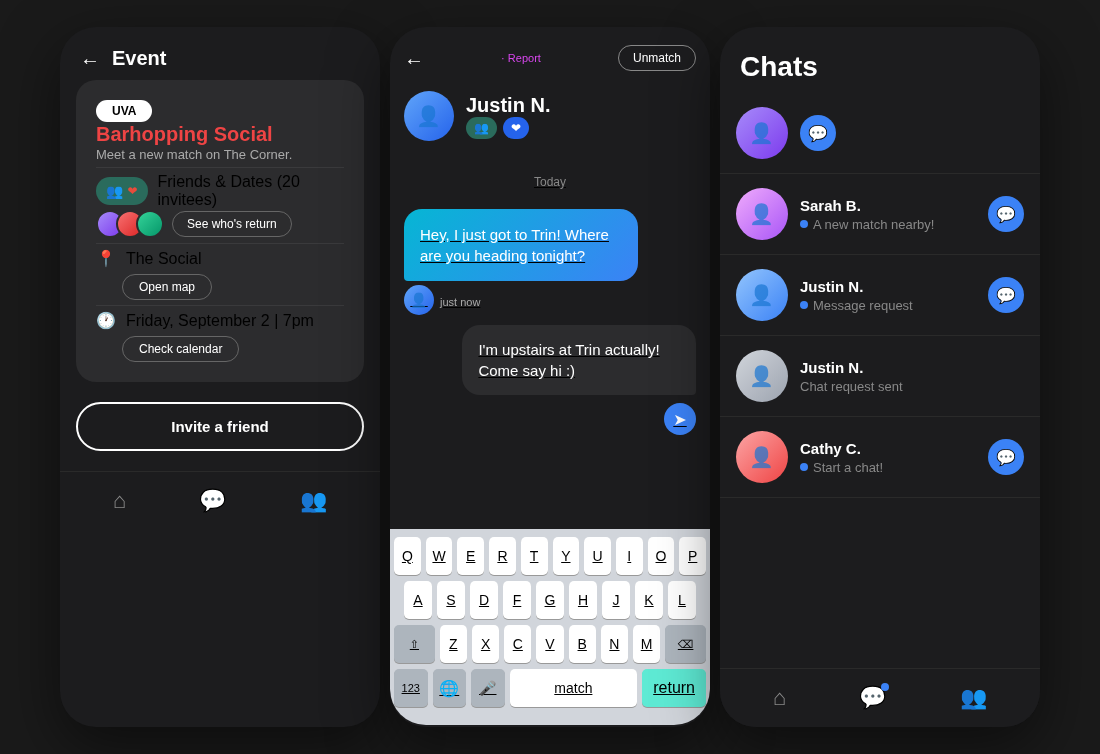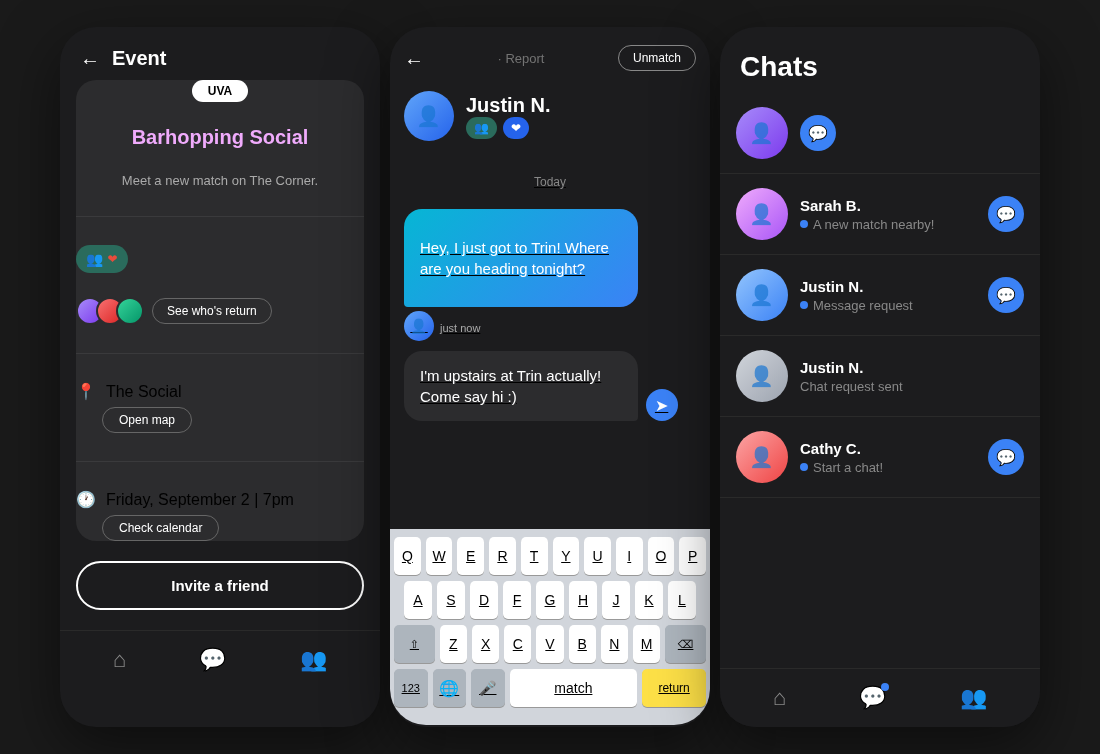--- a/index.html
+++ b/index.html
@@ -35,35 +35,36 @@
       align-items: center;
       padding: 20px 20px 10px;
       gap: 12px;
     }
     .s1-back-icon { color: #fff; font-size: 20px; cursor: pointer; }
     .s1-title { color: #fff; font-size: 20px; font-weight: 600; }
     .s1-card {
       margin: 0 16px;
       background: #2c2c2e;
       border-radius: 20px;
+      padding: 20px;
       display: flex;
       flex-direction: column;
-      align-items: center;
-      gap: 24px;
+      align-items: flex-start;
+      gap: 1px;
     }
     .s1-badge {
       background: #fff;
       border-radius: 20px;
       padding: 4px 16px;
       font-size: 12px;
       font-weight: 700;
       color: #000;
     }
     .s1-event-title {
-      color: #f0abfc;
+      color: #ef4444;
       font-size: 20px;
       font-weight: 700;
       text-align: center;
     }
     .s1-event-sub {
       color: #aaa;
       font-size: 13px;
       text-align: center;
     }
     .s1-divider { width: 100%; height: 1px; background: #3a3a3c; margin: 4px 0; }
@@ -186,21 +187,21 @@
     .nav-icon { color: #888; font-size: 22px; cursor: pointer; }
 
     
     .s2-header {
       display: flex;
       align-items: center;
       justify-content: space-between;
       padding: 18px 14px 10px;
     }
     .s2-back { color: #fff; font-size: 20px; cursor: pointer; }
-    .s2-report { color: #737373; font-size: 13px; }
+    .s2-report { color: #d946ef; font-size: 11px; }
     .s2-unmatch-btn {
       border: 1px solid #888;
       border-radius: 20px;
       padding: 5px 14px;
       color: #fff;
       font-size: 12px;
       background: transparent;
       cursor: pointer;
     }
     .s2-user-bar {
@@ -243,21 +244,21 @@
     }
     .s2-date-label {
       text-align: center;
       color: #888;
       font-size: 12px;
       margin: 10px 0;
     }
     .s2-msg-bubble-them {
       background: linear-gradient(135deg, #06b6d4, #3b82f6);
       border-radius: 18px 18px 18px 4px;
-      padding: 28px 16px;
+      padding: 15px 16px;
       color: #fff;
       font-size: 15px;
       max-width: 80%;
       line-height: 1.4;
       align-self: flex-start;
     }
     .s2-msg-time { color: #aaa; font-size: 11px; margin-top: 4px; }
     .s2-avatar-tiny {
       width: 30px;
       height: 30px;
@@ -330,22 +331,22 @@
       color: #000;
       font-size: 11px;
       width: 42px;
     }
     .kb-space {
       width: 160px;
       background: #fff;
     }
     .kb-return {
       width: 80px;
-      background: #fde047;
-      font-size: 12px;
+      background: #5eead4;
+      font-size: 16px;
     }
     .kb-bottom-row {
       display: flex;
       justify-content: center;
       gap: 5px;
       align-items: center;
     }
     .kb-globe { font-size: 16px; }
     .kb-mic { font-size: 14px; }
     .kb-delete {
@@ -469,20 +470,21 @@
       <div class="s1-badge">UVA</div>
       <div class="s1-event-title">Barhopping Social</div>
       <div class="s1-event-sub">Meet a new match on The Corner.</div>
       <div class="s1-divider"></div>
 
       <div class="s1-invitees">
         <div class="s1-invitees-icon">
           <span class="s1-people-icon">👥</span>
           <span class="s1-heart-icon">❤</span>
         </div>
+        <span>Friends &amp; Dates (20 invitees)</span>
       </div>
 
       <div class="s1-avatars-row">
         <div class="s1-avatar-stack">
           <div class="s1-av s1-av-1"></div>
           <div class="s1-av s1-av-2"></div>
           <div class="s1-av s1-av-3"></div>
         </div>
         <button class="s1-see-btn">See who's return</button>
       </div>
@@ -546,21 +548,21 @@
           <div class="s2-msg-bubble-them">Hey, I just got to Trin! Where are you heading tonight?</div>
           <div style="display:flex; align-items:center; gap:6px; margin-top:4px;">
             <div class="s2-avatar-tiny">
               <div class="face-placeholder" style="font-size:14px;">👤</div>
             </div>
             <div class="s2-msg-time">just now</div>
           </div>
         </div>
 
         <div class="s2-msg-row-me">
-          <div style="position:relative; display:flex; align-items:flex-end; gap:8px;">
+          <div style="position:relative; display:flex; align-items:flex-end; gap:8px;flex-direction:column;">
             <div class="s2-msg-bubble-me">I'm upstairs at Trin actually! Come say hi :)</div>
             <div class="s2-send-btn" style="position:relative; bottom:auto; right:auto;">➤</div>
           </div>
         </div>
       </div>
 
       <div class="s2-keyboard">
         <div class="kb-row">
           <div class="kb-key">Q</div>
           <div class="kb-key">W</div>

